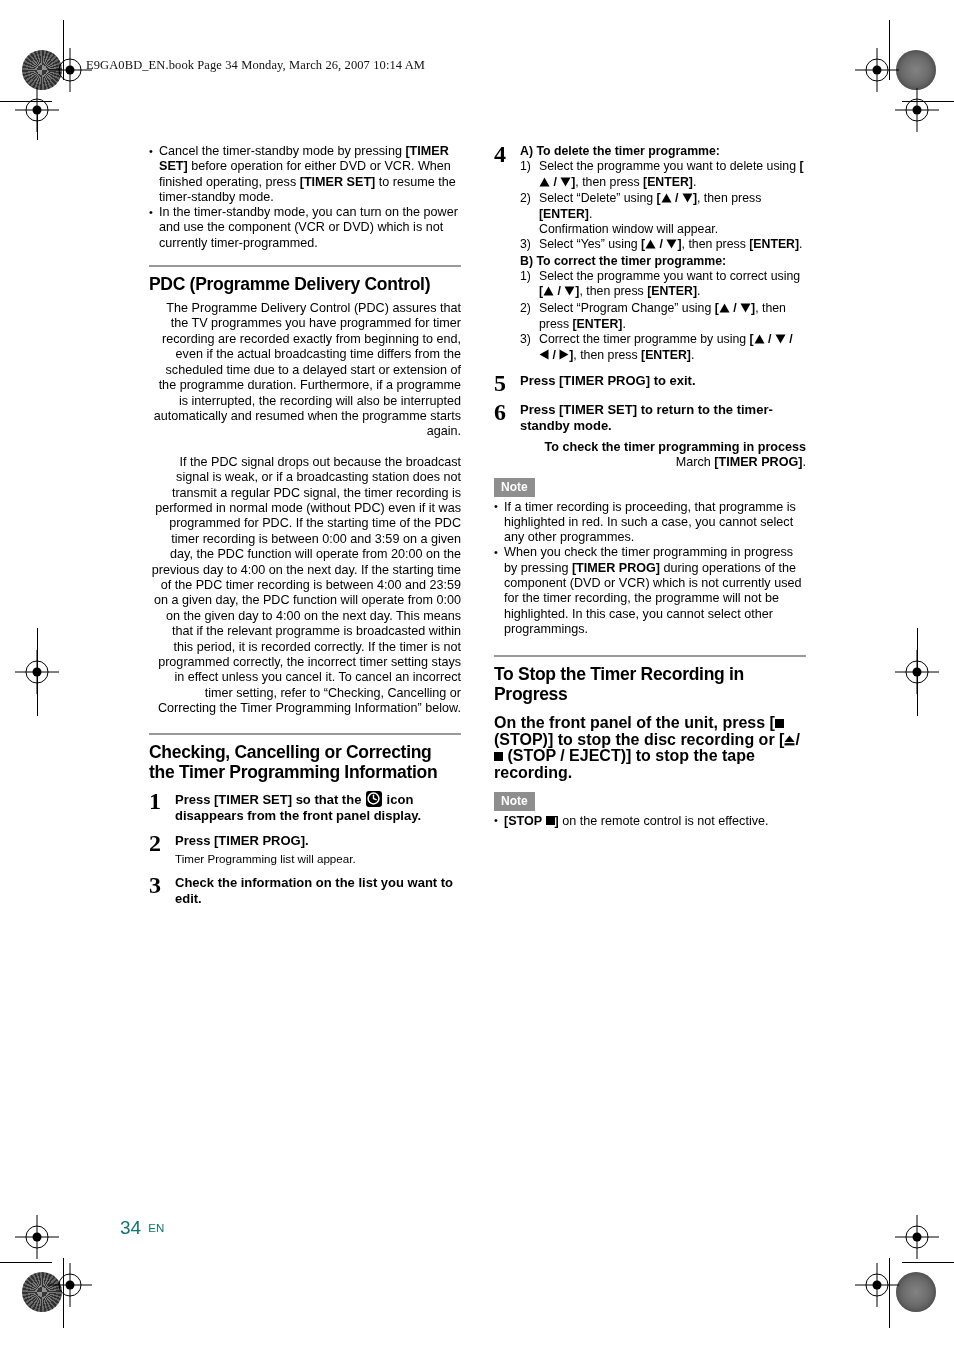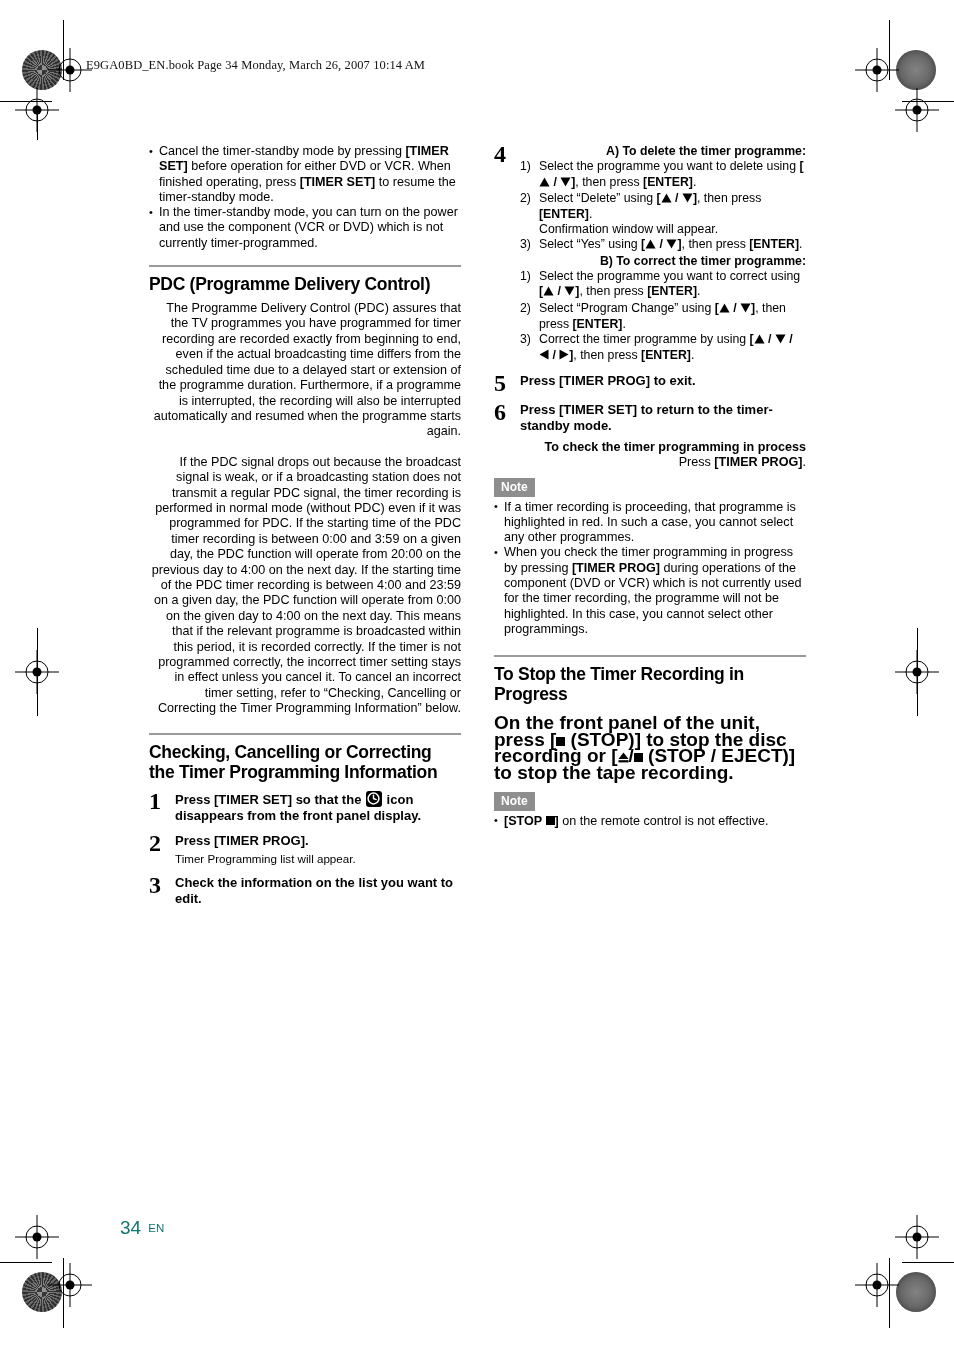--- a/index.html
+++ b/index.html
@@ -50,21 +50,21 @@
   .step .num{font-size:24px;font-weight:bold;line-height:20px;width:26px;flex:0 0 26px;
      font-family:"Liberation Serif",serif;}
   .step .txt{flex:1;}
   .step .txt .hd{font-size:13px;line-height:16.4px;font-weight:bold;}
   .step .txt .sub{font-size:11.6px;line-height:14px;margin-top:2px;}
 
   
   .sublist{margin:0;padding:0;list-style:none;font-size:12.3px;line-height:15.1px;}
   .sublist>li{position:relative;padding-left:19px;}
   .sublist>li>.mk{position:absolute;left:0;top:0;}
-  .grp-title{font-size:12.3px;font-weight:bold;line-height:15.4px;text-align:right;}
+  .grp-title{font-size:12.3px;font-weight:bold;line-height:15.4px;}
 
   
   .notebadge{display:inline-block;background:#8e8e8e;color:#ffffff;font-weight:bold;
      font-size:12px;line-height:14px;padding:2px 7px 3px 7px;margin:10px 0 3px 0;}
   .notebadge.first{margin-top:7px;}
 
   
   .clockicon{display:inline-block;width:16px;height:16px;background:#000;border-radius:3px;
      vertical-align:-3px;position:relative;margin:0 1px;}
   .clockicon svg{position:absolute;left:1.5px;top:1.5px;}
@@ -285,33 +285,33 @@
 
   <div class="step">
     <div class="num">6</div>
     <div class="txt">
         <div class="hd">Press [TIMER SET] to return to the timer-standby mode.</div>
       </div>
   </div>
 
   <div style="height:5px;"></div>
   <div class="body b">To check the timer programming in process</div>
-  <div class="body"><span>Press </span><b>[TIMER PROG]</b><span>.</span></div>
+  <div class="body"><span>March </span><b>[TIMER PROG]</b><span>.</span></div>
 
   <div class="notebadge first">Note</div>
   <ul class="bul" id="note1-bullets">
       <li>If a timer recording is proceeding, that programme is highlighted in red. In such a case, you cannot select any other programmes.</li>
       <li>When you check the timer programming in progress by pressing <b>[TIMER PROG]</b> during operations of the component (DVD or VCR) which is not currently used for the timer recording, the programme will not be highlighted. In this case, you cannot select other programmings.</li>
     </ul>
 
   <div style="height:18px;"></div>
   <div class="rule"></div>
   <h2 class="sect">To Stop the Timer Recording in Progress</h2>
   <div style="height:4px;"></div>
-  <div class="hd" id="stop-body" style="font-size:19px;line-height:16.6px;font-weight:bold;"><b>On the front panel of the unit, press [</b><b><span class="sq"></span></b><b>  (STOP)] to stop the disc recording or [</b><b><span class="ejectico"><svg width="11" height="11" viewBox="0 0 11 11">
+  <div class="hd" id="stop-body" style="font-size:16px;line-height:16.6px;font-weight:bold;"><b>On the front panel of the unit, press [</b><b><span class="sq"></span></b><b>  (STOP)] to stop the disc recording or [</b><b><span class="ejectico"><svg width="11" height="11" viewBox="0 0 11 11">
             <polygon points="5.5,0.5 10.5,7 0.5,7" fill="#000"></polygon>
             <rect x="0.5" y="8.2" width="10" height="2.2" fill="#000"></rect>
           </svg></span></b><b>/</b><b><span class="sq"></span></b><b>  (STOP / EJECT)] to stop the tape recording.</b></div>
 
   <div class="notebadge">Note</div>
   <ul class="bul" id="note2-bullets">
       <li><b>[STOP </b><b><span class="sq"></span></b><b>]</b> on the remote control is not effective.</li>
     </ul>
 </div>
 

